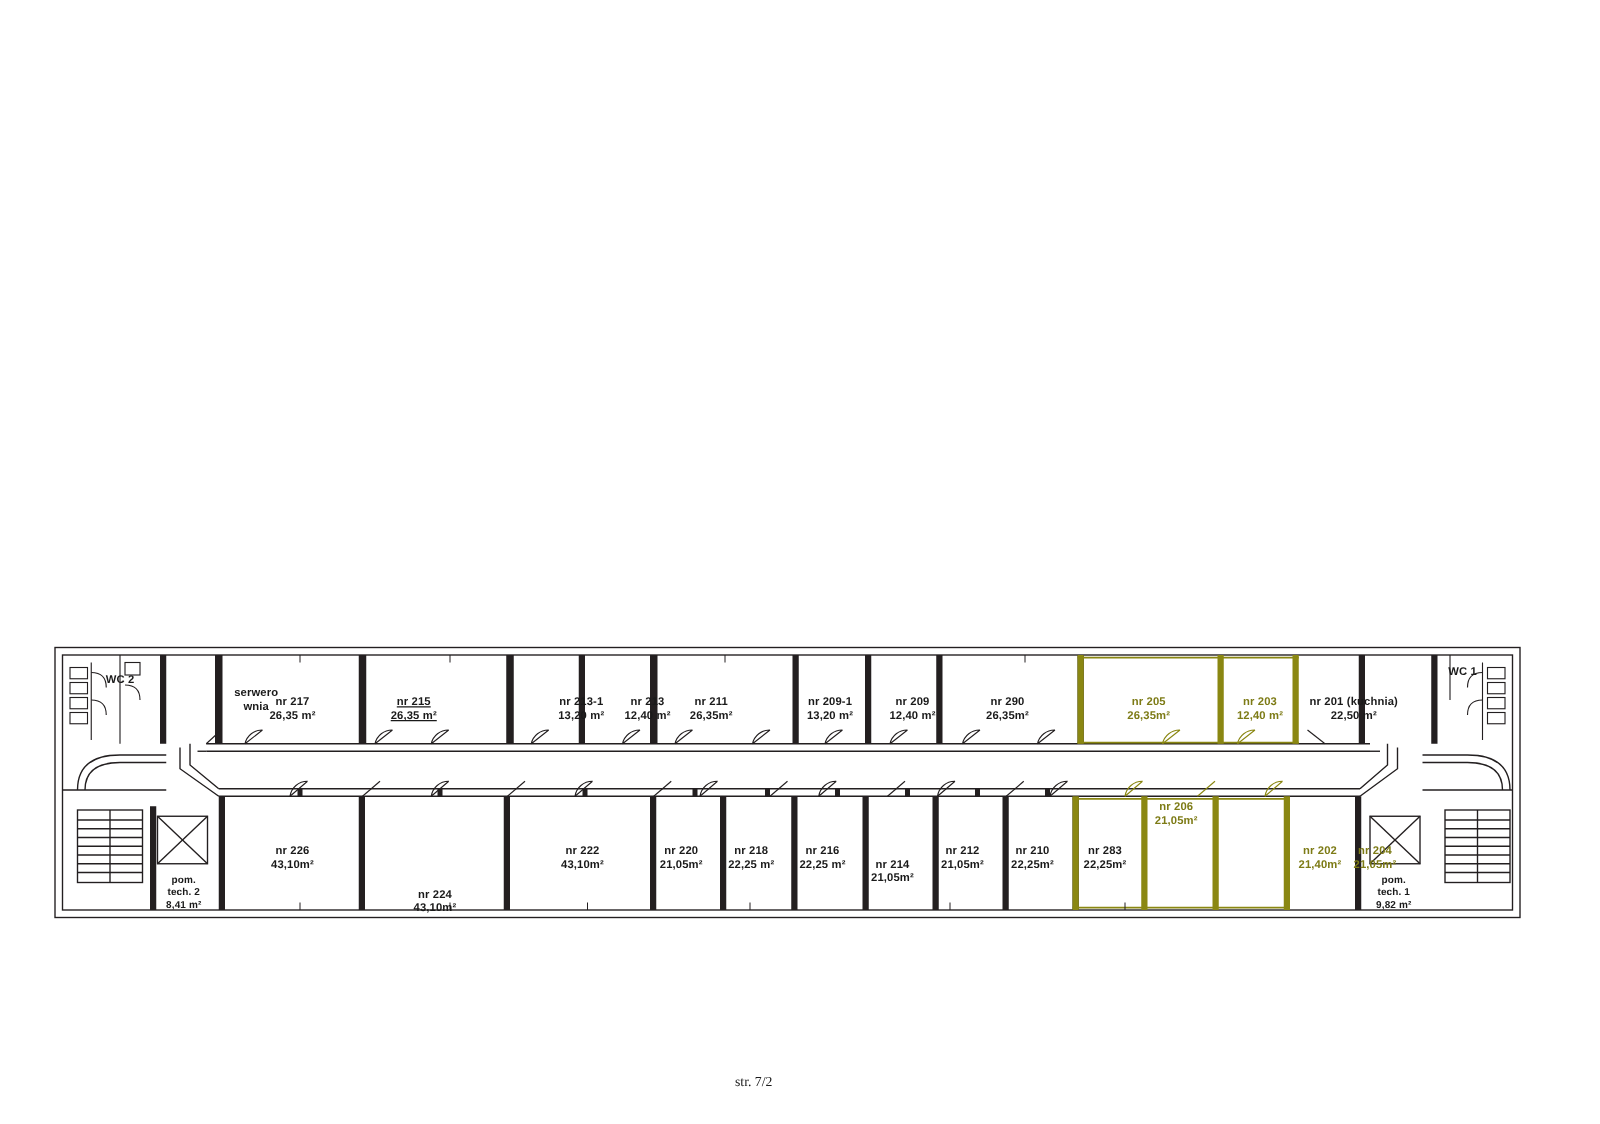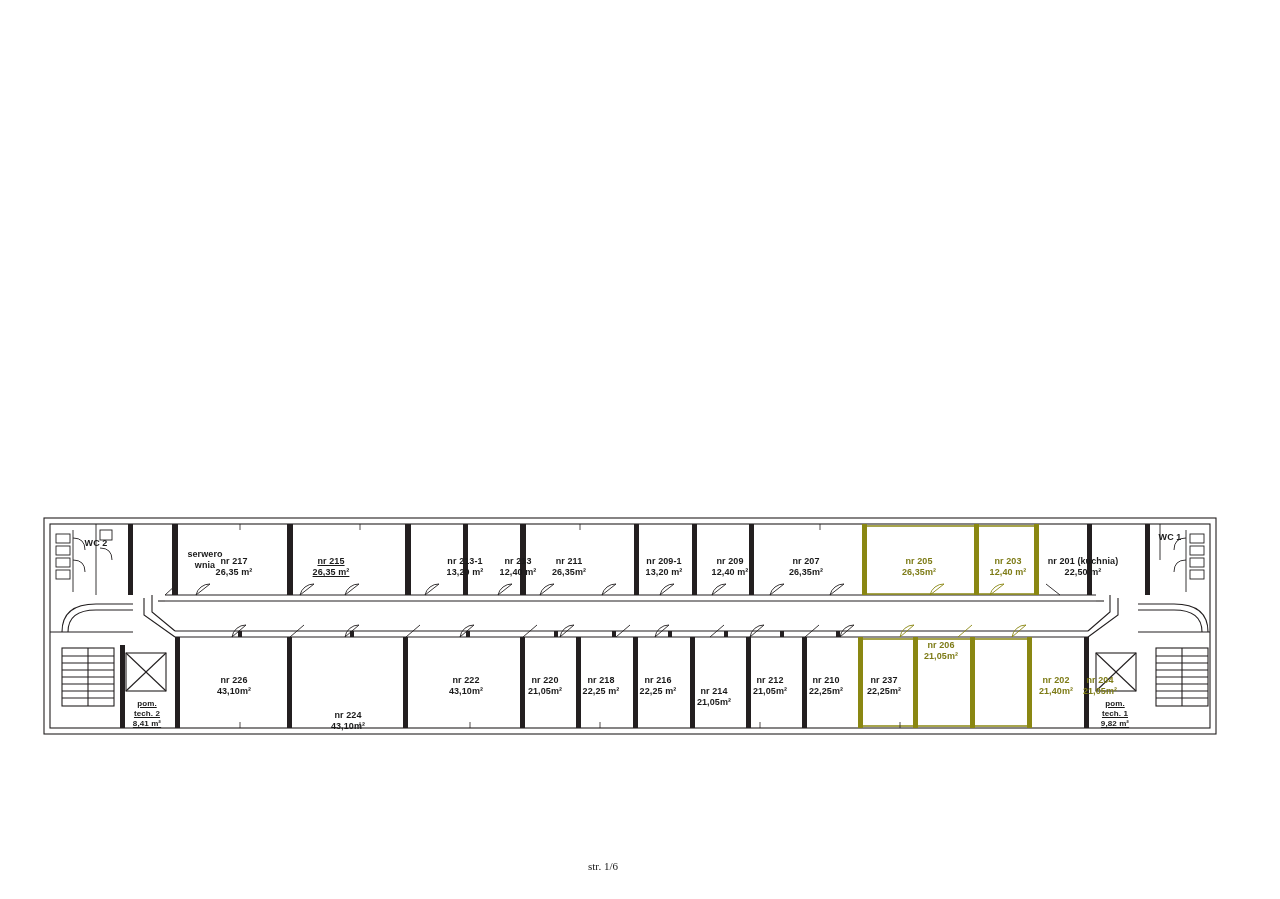--- a/index.html
+++ b/index.html
@@ -37,21 +37,20 @@
   .label .l2 {
     display: block;
     font-weight: bold;
   }
   .label.hl {
     color: #7d7b16;
   }
   .label.small {
     font-size: 8px;
     line-height: 10px;
-    text-decoration: underline;
   }
   .page-note {
     position: absolute;
     font-size: 11px;
     color: #1a1a1a;
     font-family: "Liberation Serif", serif;
   }
 </style>
 </head>
 <body>
@@ -293,21 +292,21 @@
   <span>nr 209-1</span>
   <span class="l2">13,20 m²</span>
 </div>
 
 <div class="label" style="left:699px; top:556px; width:62px;">
   <span>nr 209</span>
   <span class="l2">12,40 m²</span>
 </div>
 
 <div class="label" style="left:775px; top:556px; width:62px;">
-  <span>nr 207</span>
+  <span>nr 290</span>
   <span class="l2">26,35m²</span>
 </div>
 
 <div class="label hl" style="left:888px; top:556px; width:62px;">
   <span>nr 205</span>
   <span class="l2">26,35m²</span>
 </div>
 
 <div class="label hl" style="left:977px; top:556px; width:62px;">
   <span>nr 203</span>
@@ -368,21 +367,21 @@
   <span>nr 212</span>
   <span class="l2">21,05m²</span>
 </div>
 
 <div class="label" style="left:796px; top:675px; width:60px;">
   <span>nr 210</span>
   <span class="l2">22,25m²</span>
 </div>
 
 <div class="label" style="left:854px; top:675px; width:60px;">
-  <span>nr 237</span>
+  <span>nr 283</span>
   <span class="l2">22,25m²</span>
 </div>
 
 <div class="label hl" style="left:911px; top:640px; width:60px;">
   <span>nr 206</span>
   <span class="l2">21,05m²</span>
 </div>
 
 <div class="label hl" style="left:1028px; top:675px; width:60px;margin-left:42px;">
   <span>nr 204</span>
@@ -393,13 +392,13 @@
   <span>nr 202</span>
   <span class="l2">21,40m²</span>
 </div>
 
 <div class="label small" style="left:1092px; top:699px; width:46px;">
   <span>pom.</span>
   <span class="l2">tech. 1</span>
   <span class="l2">9,82 m²</span>
 </div>
 
-<div class="page-note" style="left:588px; top:860px;">str. 1/6</div>
+<div class="page-note" style="left:588px; top:860px;">str. 7/2</div>
 
 </body></html>

